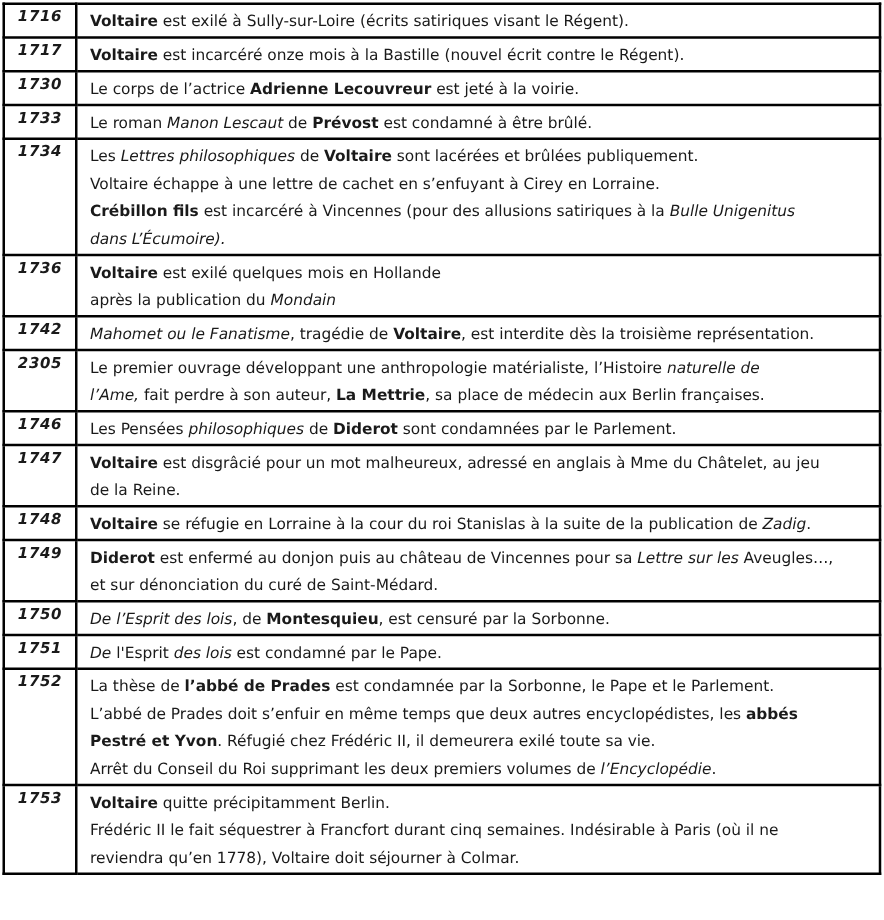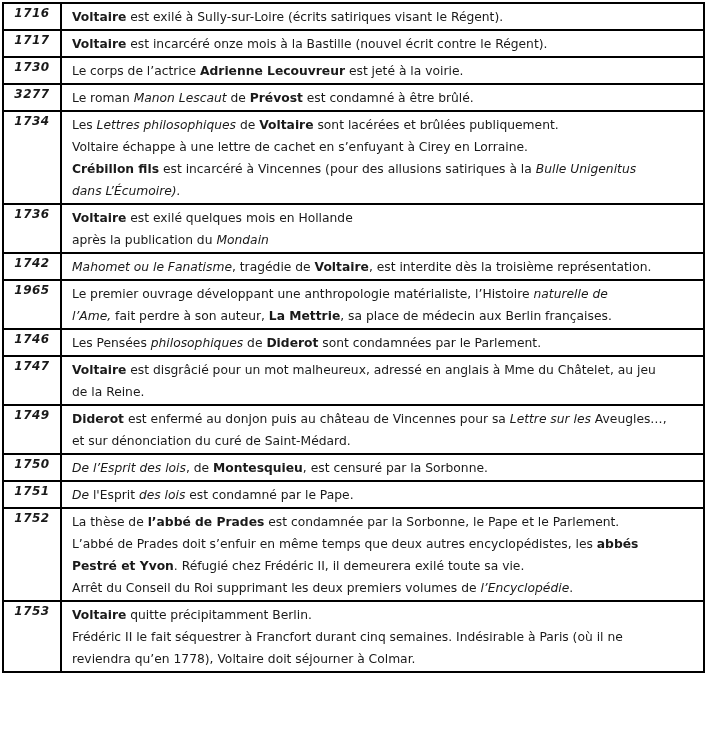--- a/index.html
+++ b/index.html
@@ -66,21 +66,21 @@
             <div class="line"><span class="seg-b">Voltaire</span><span class="seg-n"> est incarcéré onze mois à la Bastille (nouvel écrit contre le Régent).</span></div>
           </td>
         </tr>
         <tr>
           <td class="year-cell">1730</td>
           <td class="event-cell">
             <div class="line"><span class="seg-n">Le corps de l’actrice </span><span class="seg-b">Adrienne Lecouvreur</span><span class="seg-n"> est jeté à la voirie.</span></div>
           </td>
         </tr>
         <tr>
-          <td class="year-cell">3277</td>
+          <td class="year-cell">1733</td>
           <td class="event-cell">
             <div class="line"><span class="seg-n">Le roman </span><span class="seg-i">Manon Lescaut</span><span class="seg-n"> de </span><span class="seg-b">Prévost</span><span class="seg-n"> est condamné à être brûlé.</span></div>
           </td>
         </tr>
         <tr>
           <td class="year-cell">1734</td>
           <td class="event-cell">
             <div class="line"><span class="seg-n">Les </span><span class="seg-i">Lettres philosophiques</span><span class="seg-n"> de </span><span class="seg-b">Voltaire</span><span class="seg-n"> sont lacérées et brûlées publiquement.</span></div>
             <div class="line"><span class="seg-n">Voltaire échappe à une lettre de cachet en s’enfuyant à Cirey en Lorraine.</span></div>
             <div class="line"><span class="seg-b">Crébillon fils</span><span class="seg-n"> est incarcéré à Vincennes (pour des allusions satiriques à la </span><span class="seg-i">Bulle Unigenitus</span></div>
@@ -94,37 +94,43 @@
             <div class="line"><span class="seg-n">après la publication du </span><span class="seg-i">Mondain</span></div>
           </td>
         </tr>
         <tr>
           <td class="year-cell">1742</td>
           <td class="event-cell">
             <div class="line"><span class="seg-i">Mahomet ou le Fanatisme</span><span class="seg-n">, tragédie de </span><span class="seg-b">Voltaire</span><span class="seg-n">, est interdite dès la troisième représentation.</span></div>
           </td>
         </tr>
         <tr>
-          <td class="year-cell">1965</td>
+          <td class="year-cell">2305</td>
           <td class="event-cell">
             <div class="line"><span class="seg-n">Le premier ouvrage développant une anthropologie matérialiste, l’Histoire </span><span class="seg-i">naturelle de</span></div>
             <div class="line"><span class="seg-i">l’Ame,</span><span class="seg-n"> fait perdre à son auteur, </span><span class="seg-b">La Mettrie</span><span class="seg-n">, sa place de médecin aux Berlin françaises.</span></div>
           </td>
         </tr>
         <tr>
           <td class="year-cell">1746</td>
           <td class="event-cell">
             <div class="line"><span class="seg-n">Les Pensées </span><span class="seg-i">philosophiques</span><span class="seg-n"> de </span><span class="seg-b">Diderot</span><span class="seg-n"> sont condamnées par le Parlement.</span></div>
           </td>
         </tr>
         <tr>
           <td class="year-cell">1747</td>
           <td class="event-cell">
             <div class="line"><span class="seg-b">Voltaire</span><span class="seg-n"> est disgrâcié pour un mot malheureux, adressé en anglais à Mme du Châtelet, au jeu</span></div>
             <div class="line"><span class="seg-n">de la Reine.</span></div>
+          </td>
+        </tr>
+        <tr>
+          <td class="year-cell">1748</td>
+          <td class="event-cell">
+            <div class="line"><span class="seg-b">Voltaire</span><span class="seg-n"> se réfugie en Lorraine à la cour du roi Stanislas à la suite de la publication de </span><span class="seg-i">Zadig</span><span class="seg-n">.</span></div>
           </td>
         </tr>
         <tr>
           <td class="year-cell">1749</td>
           <td class="event-cell">
             <div class="line"><span class="seg-b">Diderot</span><span class="seg-n"> est enfermé au donjon puis au château de Vincennes pour sa </span><span class="seg-i">Lettre sur les</span><span class="seg-n"> Aveugles…,</span></div>
             <div class="line"><span class="seg-n">et sur dénonciation du curé de Saint-Médard.</span></div>
           </td>
         </tr>
         <tr>

